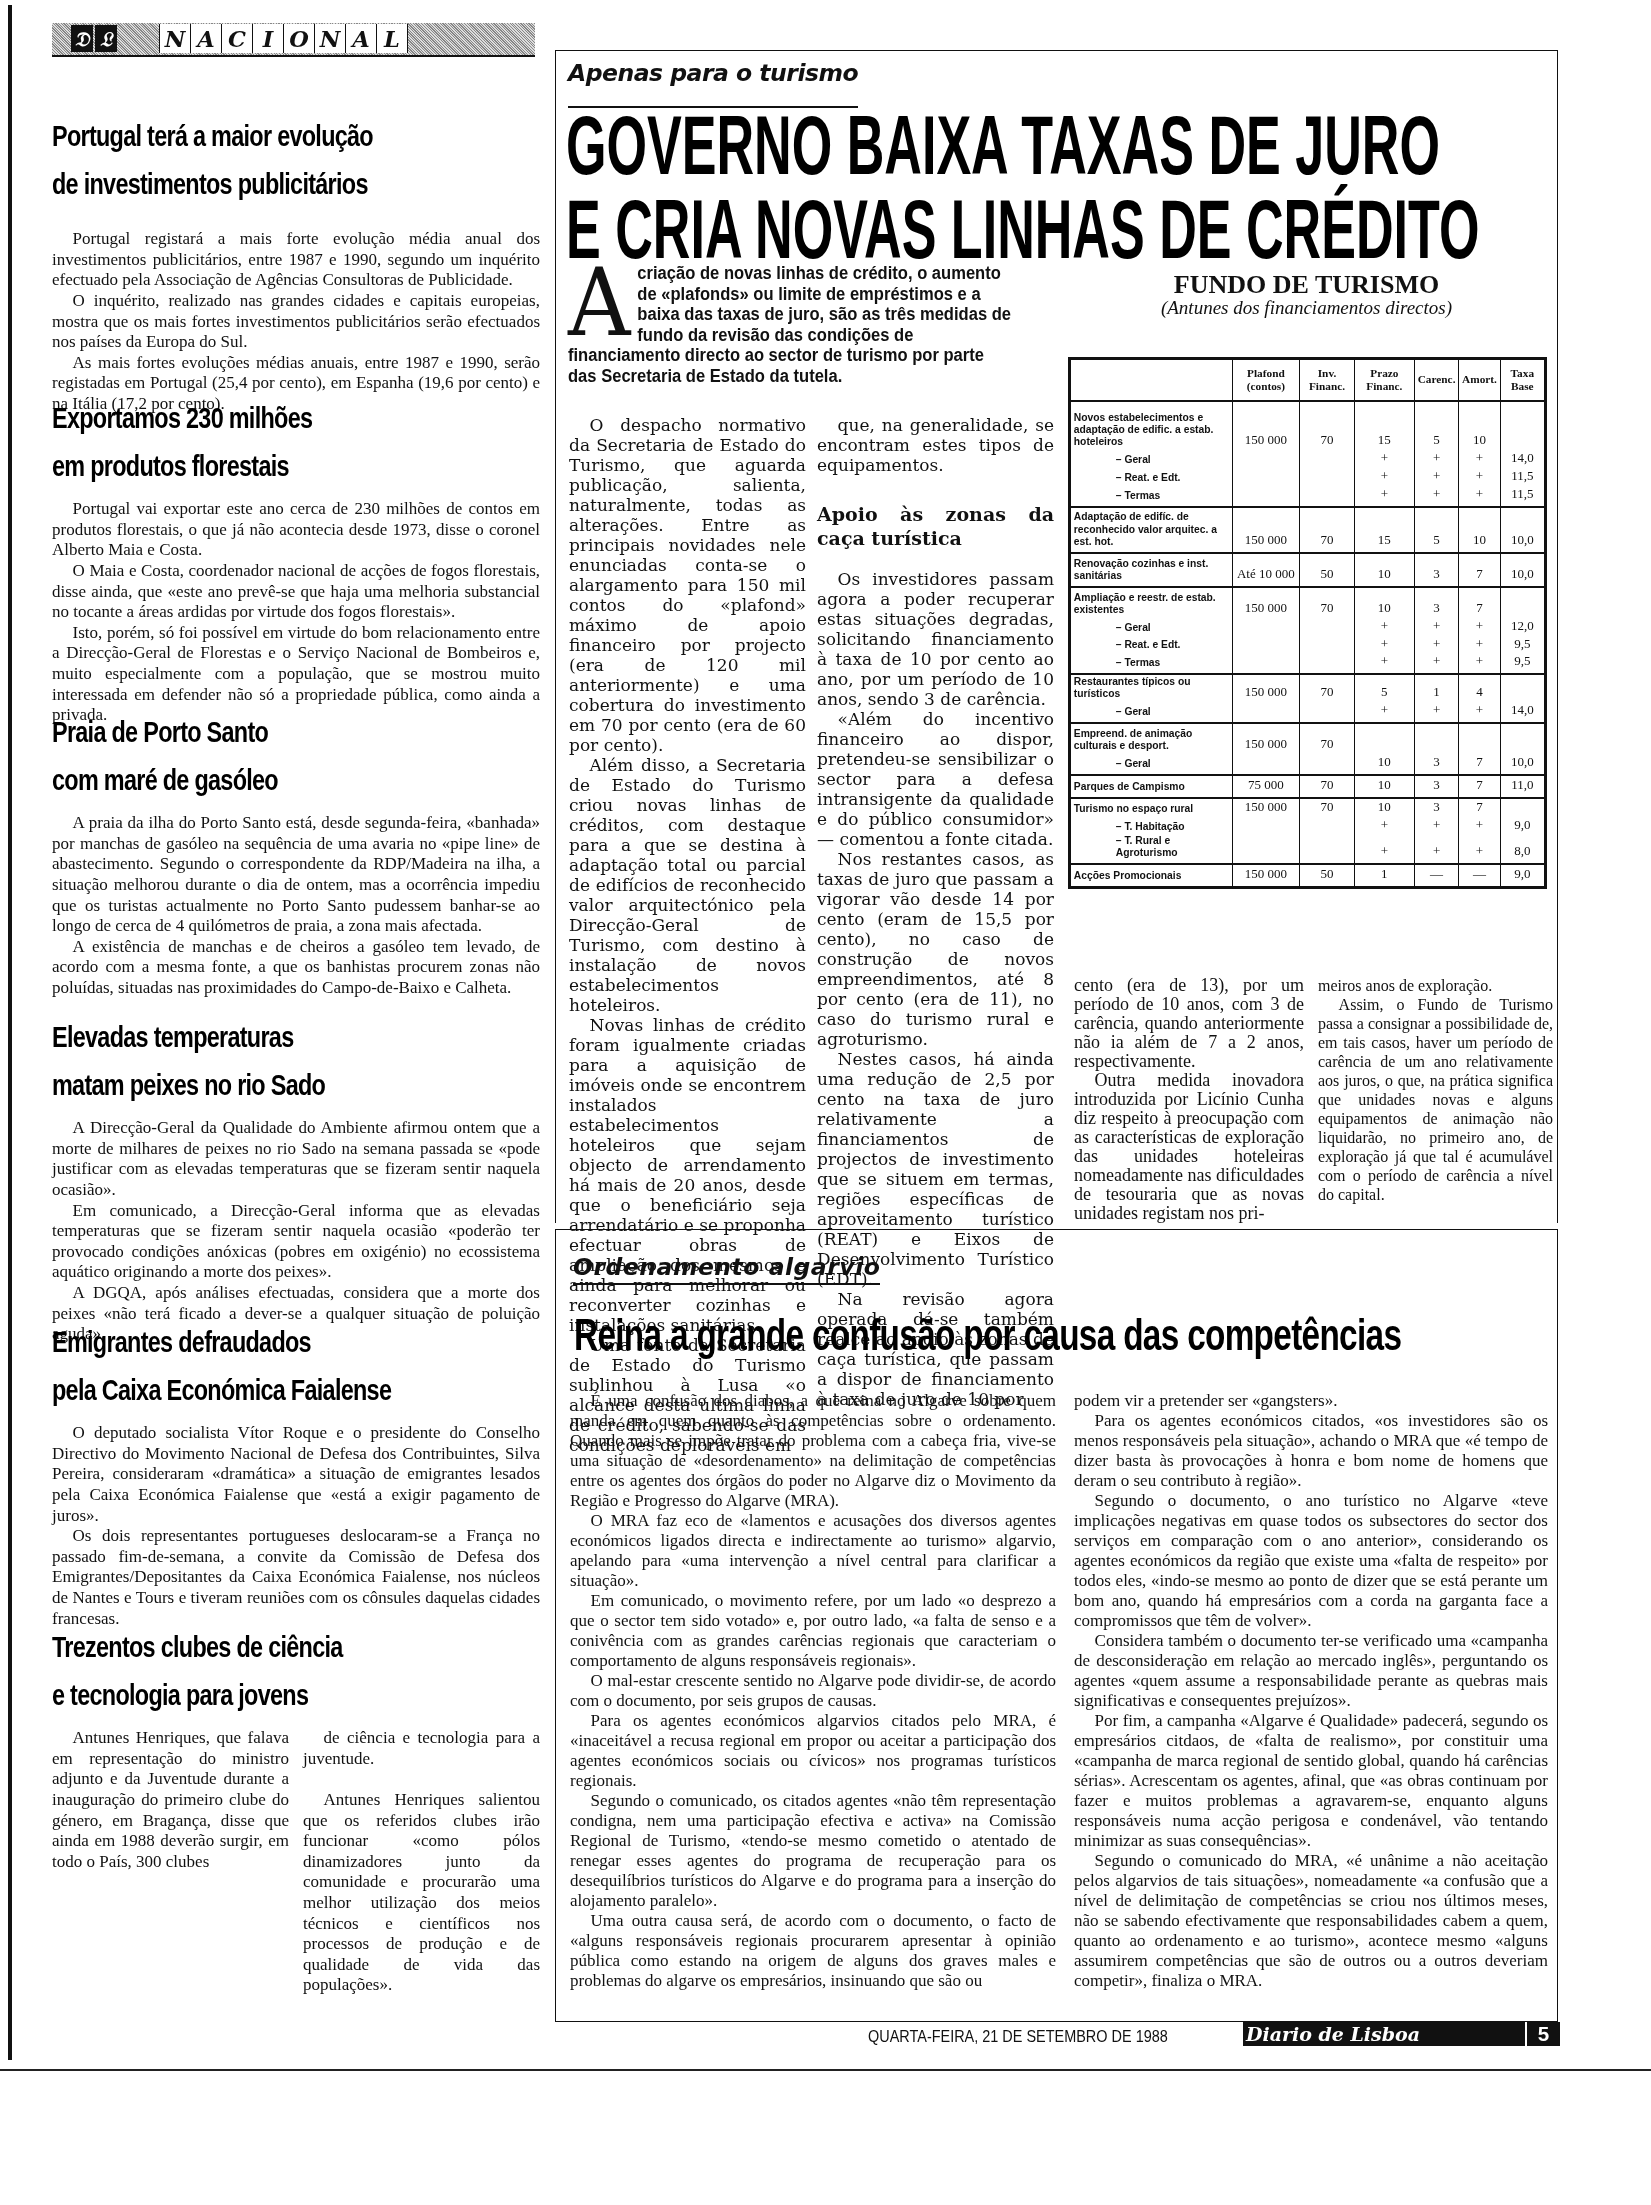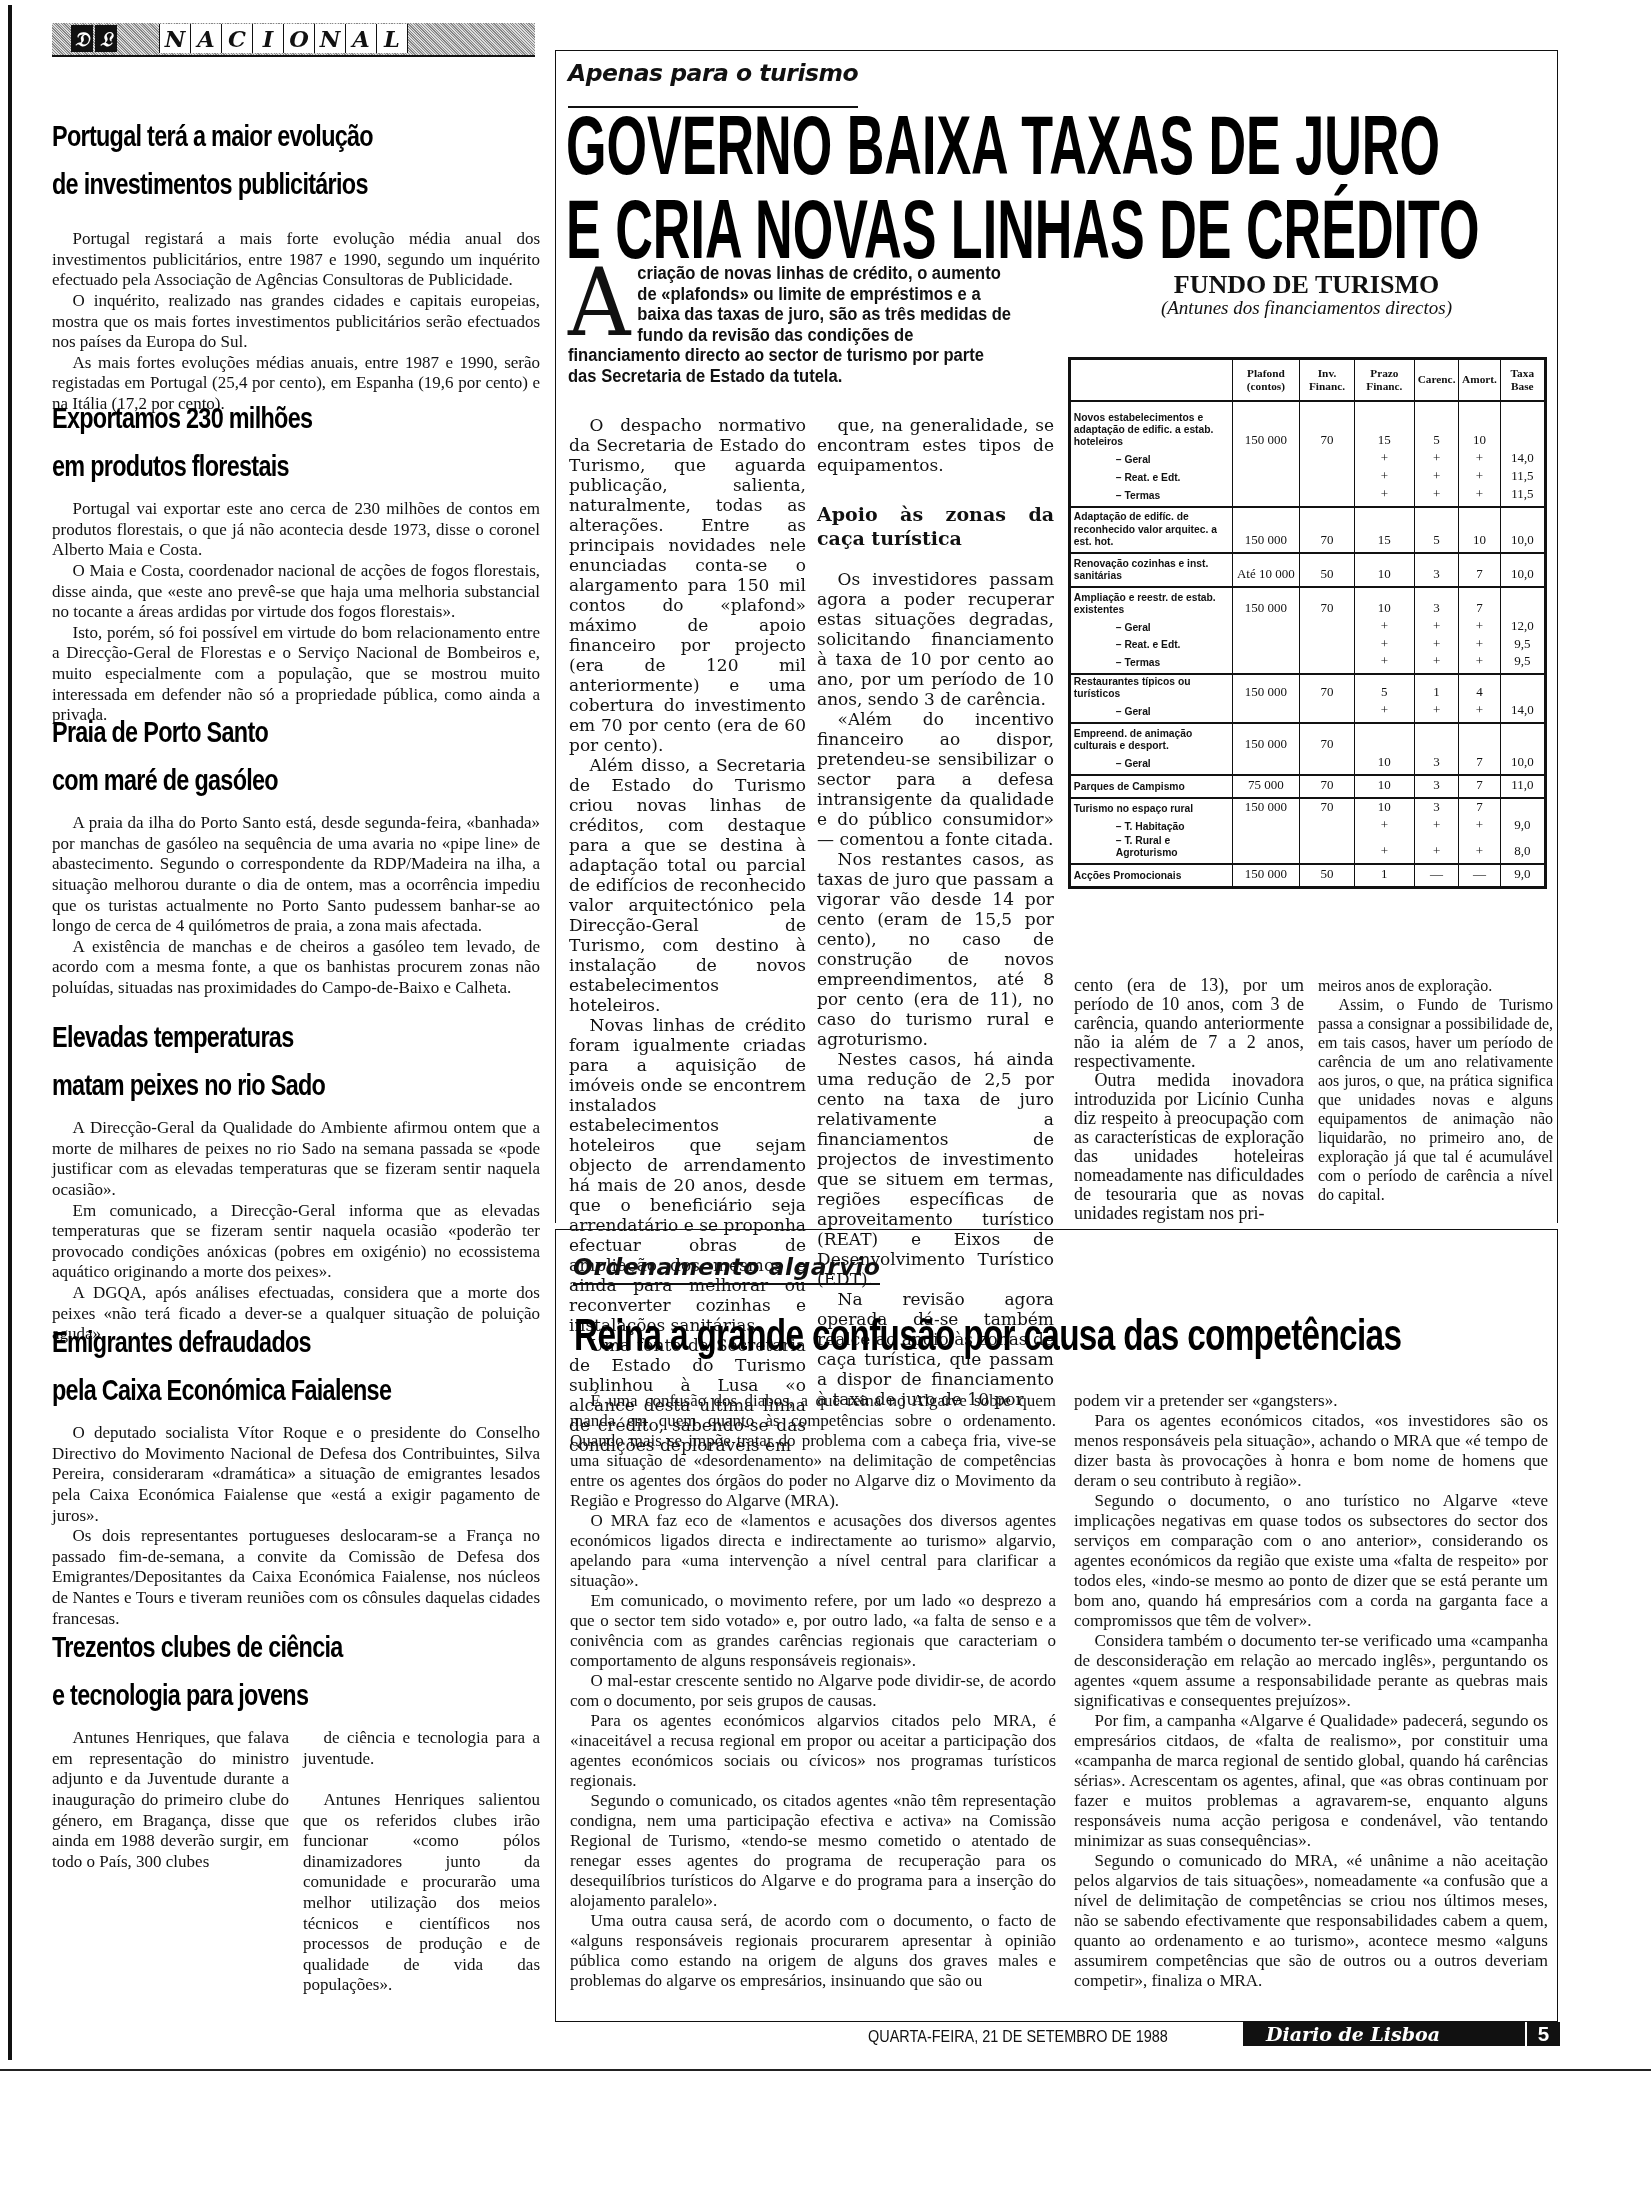--- a/index.html
+++ b/index.html
@@ -40,21 +40,21 @@
   #fundo-table tr.grp-end td { border-bottom:2.3px solid #111; padding-bottom:3.8px; }
   .sub-lbl { padding-left:42px; display:block; }
   
   #frame2 { left:555px; top:1229px; width:1003px; height:793px; border:1.9px solid #111; box-sizing:border-box; }
   #kicker2 { left:573px; top:1253px; font-size:23.5px; font-style:italic; font-weight:bold; font-family:"DejaVu Sans",sans-serif; border-bottom:2.3px solid #111; padding-bottom:1.9px; letter-spacing:0.5px; }
   .art2-h { font-size:45px; line-height:52px; transform:scaleX(0.74); white-space:nowrap; }
   .bt3 { font-size:17px; line-height:20px; text-align:justify; }
   .bt3 p { margin:0; text-indent:20.6px; }
   
   #footer-date { left:868px; top:2027px; font-family:"Liberation Sans",sans-serif; font-size:17px; transform:scaleX(0.85); transform-origin:left top; }
-  #footer-mast { left:1243px; top:2022px; width:282px; height:24.4px; background:#111; color:#fff; font-family:"DejaVu Serif",serif; font-style:italic; font-weight:bold; font-size:19px; padding-left:23px; line-height:24.4px; box-sizing:border-box;}
+  #footer-mast { left:1243px; top:2022px; width:282px; height:24.4px; background:#111; color:#fff; font-family:"DejaVu Serif",serif; font-style:italic; font-weight:bold; font-size:19px; padding-left:3px; line-height:24.4px; box-sizing:border-box;}
   #footer-page { left:1527px; top:2022px; width:33px; height:24.4px; background:#111; color:#fff; font-family:"Liberation Sans",sans-serif; font-weight:bold; font-size:20.6px; text-align:center; line-height:24.4px; }
   #bottom-rule { left:0; top:2069px; width:1652px; height:2.3px; background:#222; }
 </style>
 </head>
 <body>
 
 <div class="abs" id="left-rule"></div>
 
 <div class="abs" id="banner">
   <div class="dl-box">𝔇</div>

